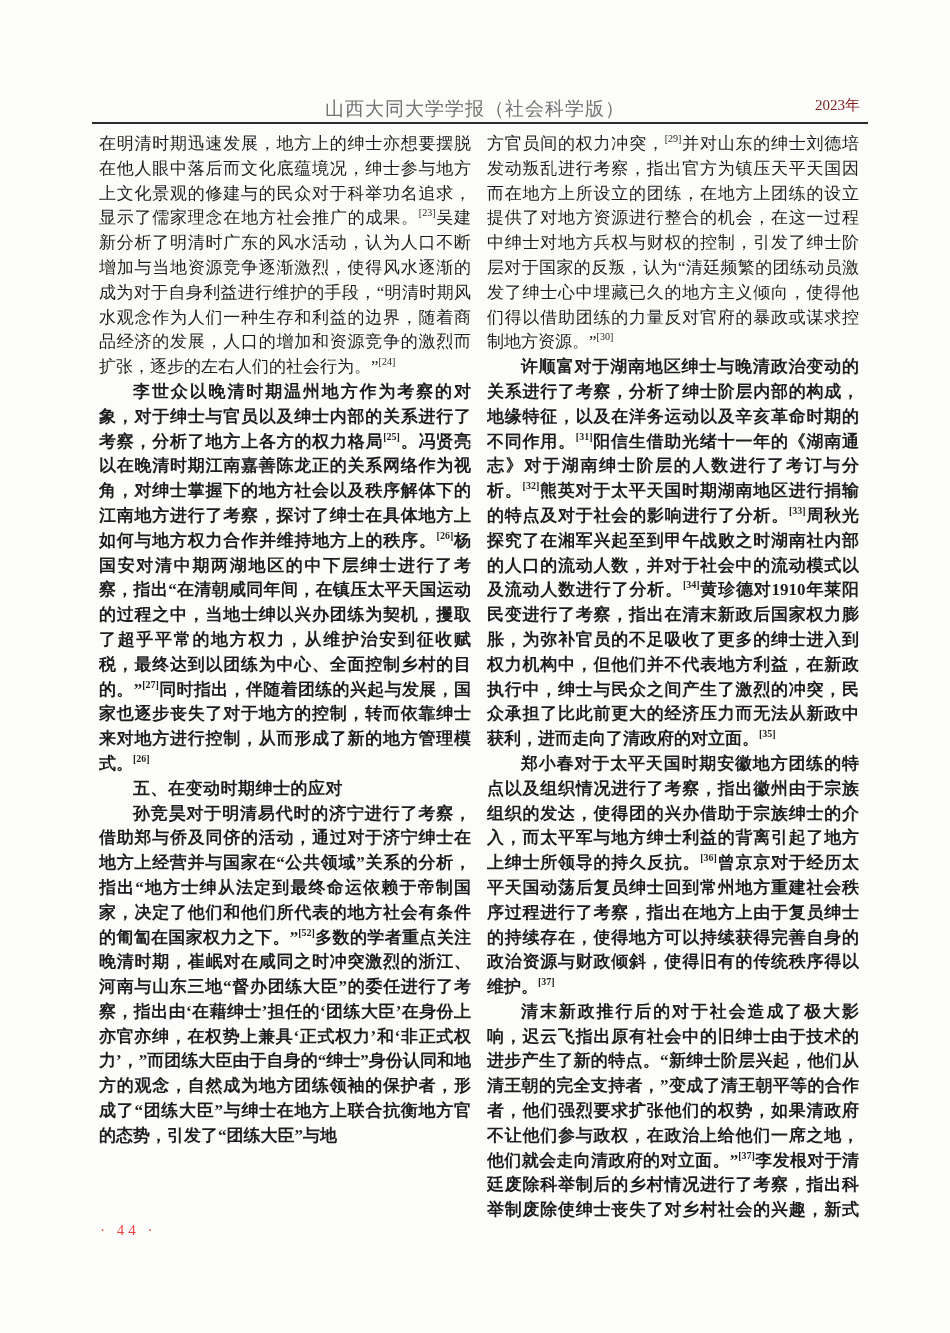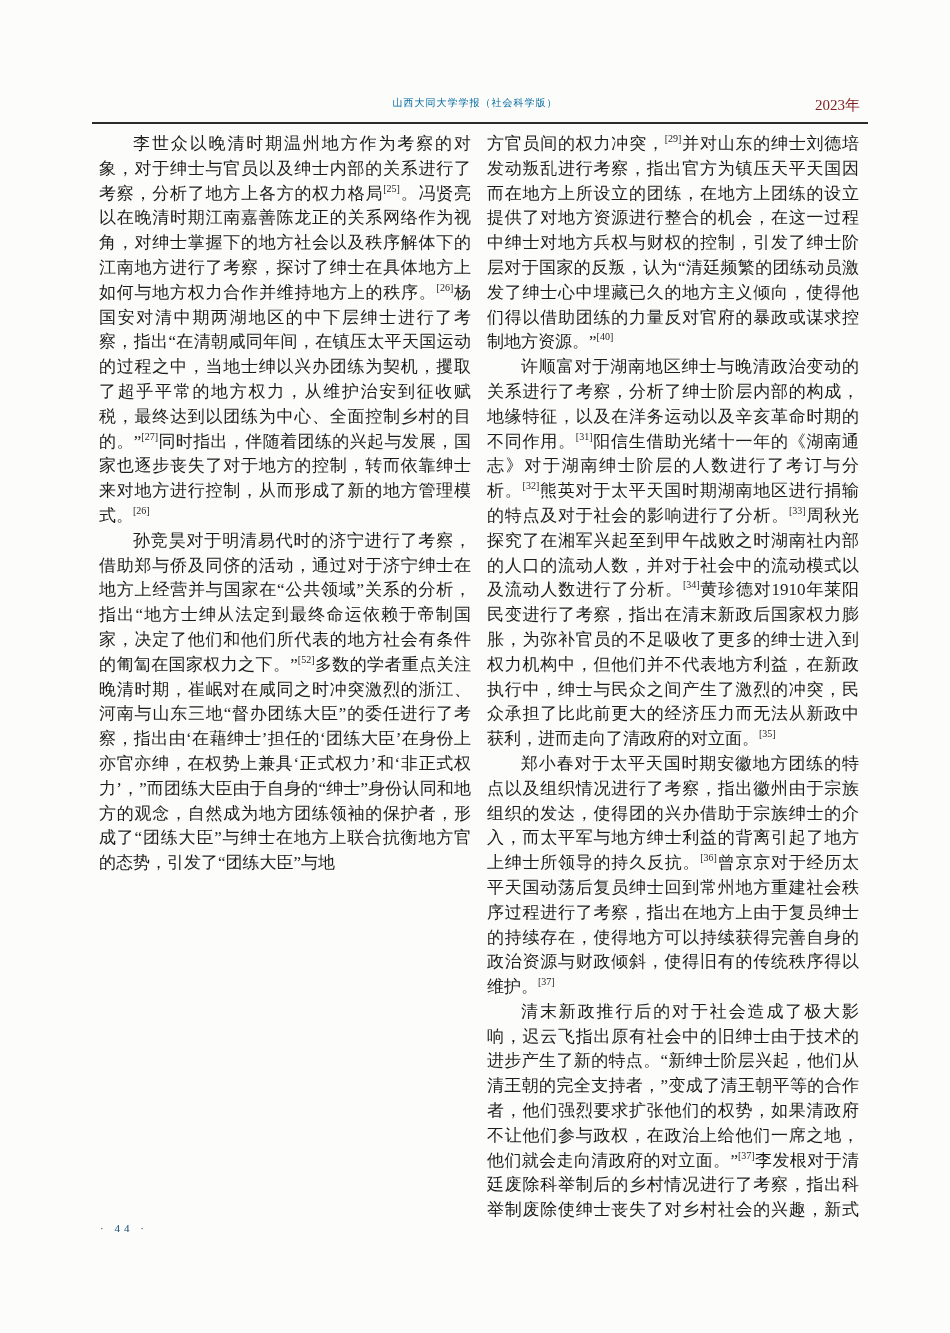--- a/index.html
+++ b/index.html
@@ -13,23 +13,23 @@
     width: 950px; height: 1333px;
     background: #fcfcfa;
     color: #1d1d1d;
     overflow: hidden;
   }
   
   .header-title {
     position: absolute;
     left: 0; right: 0; top: 96px;
     text-align: center;
-    font-size: 10px;
+    font-size: 19px;
     letter-spacing: 1px;
-    color: #0369a1;
+    color: #737373;
   }
   .header-year {
     position: absolute;
     right: 90px; top: 96px;
     font-size: 15px;
     color: #7f1d1d;
   }
   .header-rule {
     position: absolute;
     left: 92px; top: 122px;
@@ -46,62 +46,64 @@
   }
   .col {
     width: 372px;
     height: 1086px;
     overflow: hidden;
     text-align: justify;
     font-size: 17px;
     line-height: 24.8px;
   }
   .col p.para { margin: 0; }
-  .col p.indent { text-indent: 2em; }
+  .col p.indent { text-indent: 2em; font-weight: bold; }
   .col h3.sec-heading {
     margin: 0;
     font-size: 17px;
     line-height: 24.8px;
     font-weight: 700;
     text-indent: 2em;
     letter-spacing: 0.5px;
   }
   sup.ref {
     font-size: 10px;
     line-height: 0;
     vertical-align: super;
     letter-spacing: 0;
   }
   
   .footer-pagenum {
     position: absolute;
     left: 100px; top: 1222px;
-    font-size: 11px;
+    font-size: 15px;
     letter-spacing: 4px;
-    color: #0c4a6e;
+    color: #ef4444;
   }
 </style>
 </head>
 <body>
 
 <div class="page">
 
   <header>
     <div class="header-title">山西大同大学学报（社会科学版）</div>
     <div class="header-year">2023年</div>
     <div class="header-rule"></div>
   </header>
 
   <main class="columns">
     <section class="col">
+        <p class="para">在明清时期迅速发展，地方上的绅士亦想要摆脱在他人眼中落后而文化底蕴境况，绅士参与地方上文化景观的修建与的民众对于科举功名追求，显示了儒家理念在地方社会推广的成果。<sup class="ref">[23]</sup>吴建新分析了明清时广东的风水活动，认为人口不断增加与当地资源竞争逐渐激烈，使得风水逐渐的成为对于自身利益进行维护的手段，“明清时期风水观念作为人们一种生存和利益的边界，随着商品经济的发展，人口的增加和资源竞争的激烈而扩张，逐步的左右人们的社会行为。”<sup class="ref">[24]</sup></p>
         <p class="para indent">李世众以晚清时期温州地方作为考察的对象，对于绅士与官员以及绅士内部的关系进行了考察，分析了地方上各方的权力格局<sup class="ref">[25]</sup>。冯贤亮以在晚清时期江南嘉善陈龙正的关系网络作为视角，对绅士掌握下的地方社会以及秩序解体下的江南地方进行了考察，探讨了绅士在具体地方上如何与地方权力合作并维持地方上的秩序。<sup class="ref">[26]</sup>杨国安对清中期两湖地区的中下层绅士进行了考察，指出“在清朝咸同年间，在镇压太平天国运动的过程之中，当地士绅以兴办团练为契机，攫取了超乎平常的地方权力，从维护治安到征收赋税，最终达到以团练为中心、全面控制乡村的目的。”<sup class="ref">[27]</sup>同时指出，伴随着团练的兴起与发展，国家也逐步丧失了对于地方的控制，转而依靠绅士来对地方进行控制，从而形成了新的地方管理模式。<sup class="ref">[26]</sup></p>
+        <h3 class="sec-heading">五、在变动时期绅士的应对</h3>
         <p class="para indent">孙竞昊对于明清易代时的济宁进行了考察，借助郑与侨及同侪的活动，通过对于济宁绅士在地方上经营并与国家在“公共领域”关系的分析，指出“地方士绅从法定到最终命运依赖于帝制国家，决定了他们和他们所代表的地方社会有条件的匍匐在国家权力之下。”<sup class="ref">[52]</sup>多数的学者重点关注晚清时期，崔岷对在咸同之时冲突激烈的浙江、河南与山东三地“督办团练大臣”的委任进行了考察，指出由‘在藉绅士’担任的‘团练大臣’在身份上亦官亦绅，在权势上兼具‘正式权力’和‘非正式权力’，”而团练大臣由于自身的“绅士”身份认同和地方的观念，自然成为地方团练领袖的保护者，形成了“团练大臣”与绅士在地方上联合抗衡地方官的态势，引发了“团练大臣”与地</p>
       </section>
     <section class="col">
-        <p class="para">方官员间的权力冲突，<sup class="ref">[29]</sup>并对山东的绅士刘德培发动叛乱进行考察，指出官方为镇压天平天国因而在地方上所设立的团练，在地方上团练的设立提供了对地方资源进行整合的机会，在这一过程中绅士对地方兵权与财权的控制，引发了绅士阶层对于国家的反叛，认为“清廷频繁的团练动员激发了绅士心中埋藏已久的地方主义倾向，使得他们得以借助团练的力量反对官府的暴政或谋求控制地方资源。”<sup class="ref">[40]</sup></p>
+        <p class="para">方官员间的权力冲突，<sup class="ref">[29]</sup>并对山东的绅士刘德培发动叛乱进行考察，指出官方为镇压天平天国因而在地方上所设立的团练，在地方上团练的设立提供了对地方资源进行整合的机会，在这一过程中绅士对地方兵权与财权的控制，引发了绅士阶层对于国家的反叛，认为“清廷频繁的团练动员激发了绅士心中埋藏已久的地方主义倾向，使得他们得以借助团练的力量反对官府的暴政或谋求控制地方资源。”<sup class="ref">[30]</sup></p>
         <p class="para indent">许顺富对于湖南地区绅士与晚清政治变动的关系进行了考察，分析了绅士阶层内部的构成，地缘特征，以及在洋务运动以及辛亥革命时期的不同作用。<sup class="ref">[31]</sup>阳信生借助光绪十一年的《湖南通志》对于湖南绅士阶层的人数进行了考订与分析。<sup class="ref">[32]</sup>熊英对于太平天国时期湖南地区进行捐输的特点及对于社会的影响进行了分析。<sup class="ref">[33]</sup>周秋光探究了在湘军兴起至到甲午战败之时湖南社内部的人口的流动人数，并对于社会中的流动模式以及流动人数进行了分析。<sup class="ref">[34]</sup>黄珍德对1910年莱阳民变进行了考察，指出在清末新政后国家权力膨胀，为弥补官员的不足吸收了更多的绅士进入到权力机构中，但他们并不代表地方利益，在新政执行中，绅士与民众之间产生了激烈的冲突，民众承担了比此前更大的经济压力而无法从新政中获利，进而走向了清政府的对立面。<sup class="ref">[35]</sup></p>
         <p class="para indent">郑小春对于太平天国时期安徽地方团练的特点以及组织情况进行了考察，指出徽州由于宗族组织的发达，使得团的兴办借助于宗族绅士的介入，而太平军与地方绅士利益的背离引起了地方上绅士所领导的持久反抗。<sup class="ref">[36]</sup>曾京京对于经历太平天国动荡后复员绅士回到常州地方重建社会秩序过程进行了考察，指出在地方上由于复员绅士的持续存在，使得地方可以持续获得完善自身的政治资源与财政倾斜，使得旧有的传统秩序得以维护。<sup class="ref">[37]</sup></p>
         <p class="para indent">清末新政推行后的对于社会造成了极大影响，迟云飞指出原有社会中的旧绅士由于技术的进步产生了新的特点。“新绅士阶层兴起，他们从清王朝的完全支持者，”变成了清王朝平等的合作者，他们强烈要求扩张他们的权势，如果清政府不让他们参与政权，在政治上给他们一席之地，他们就会走向清政府的对立面。”<sup class="ref">[37]</sup>李发根对于清廷废除科举制后的乡村情况进行了考察，指出科举制废除使绅士丧失了对乡村社会的兴趣，新式教育开展多集中在城市，城乡间的隔阂更为加剧，原本乡村之中绅民二者间共同体破裂，绅士逐渐从乡村移居城市，并且更多的投资于近代商业，而并非是在乡间进行消费，但绅士的</p>
       </section>
   </main>
 
   <footer>
     <span class="footer-pagenum">· 44 ·</span>
   </footer>
 

